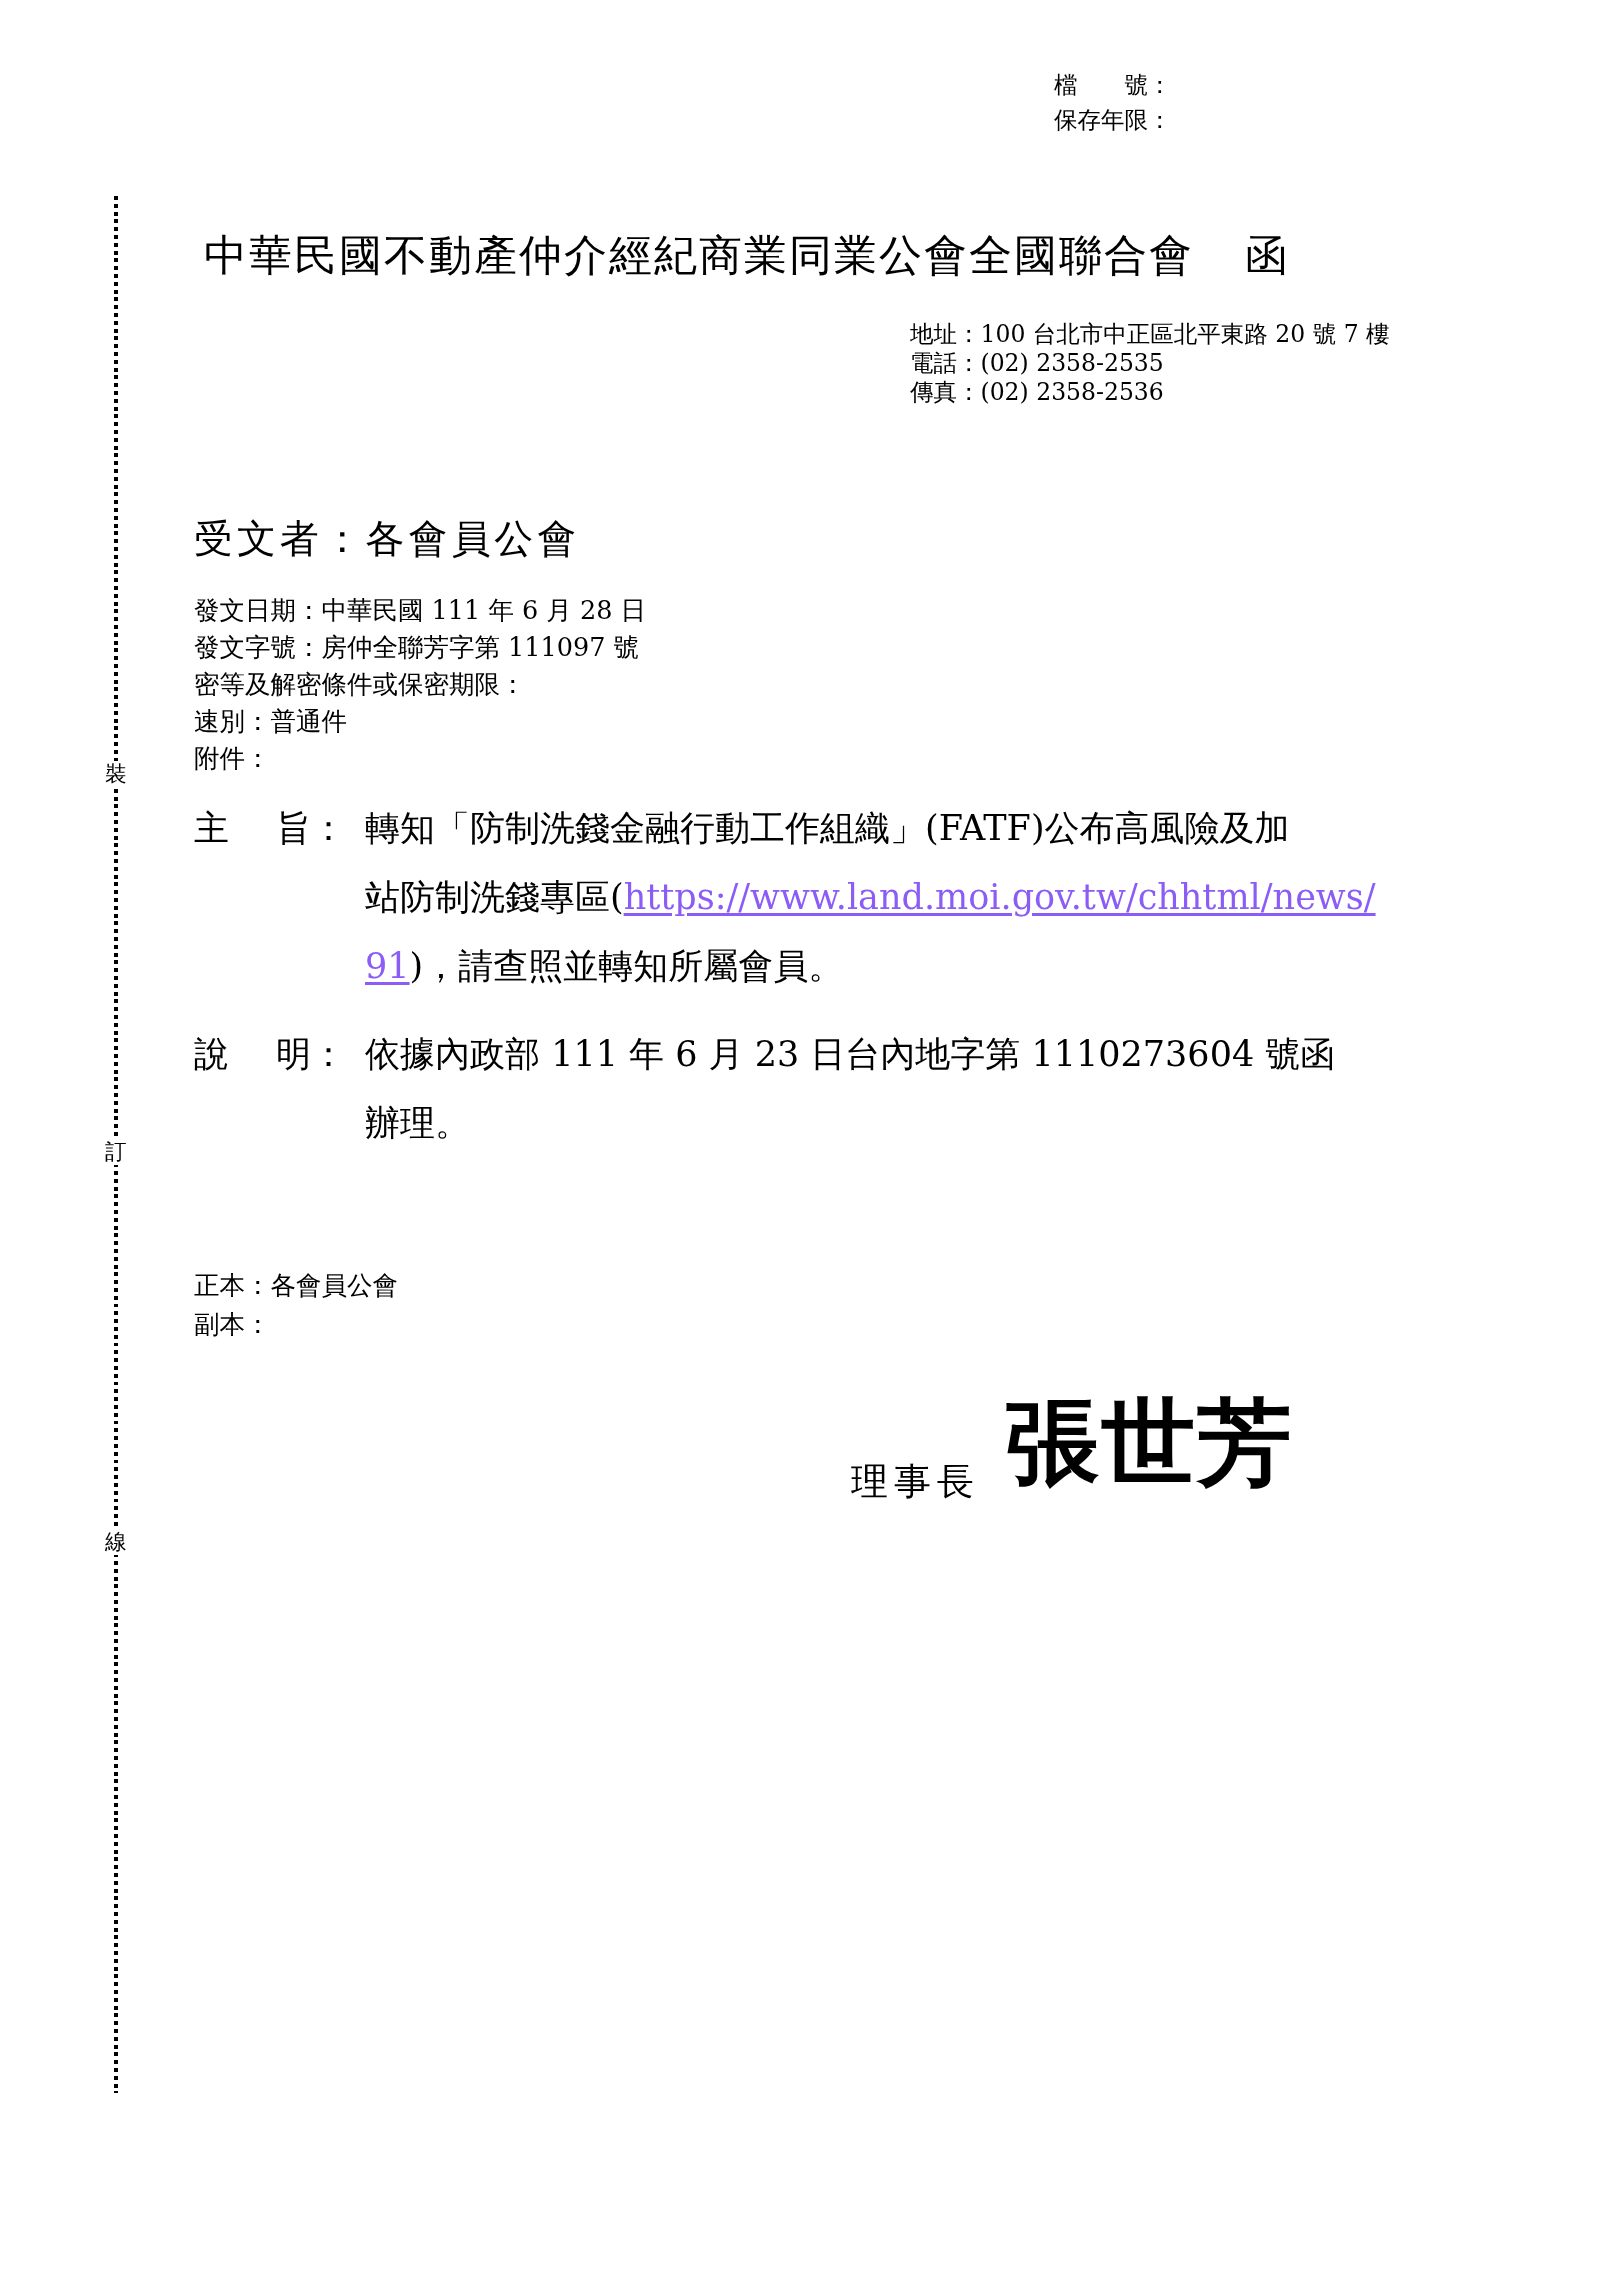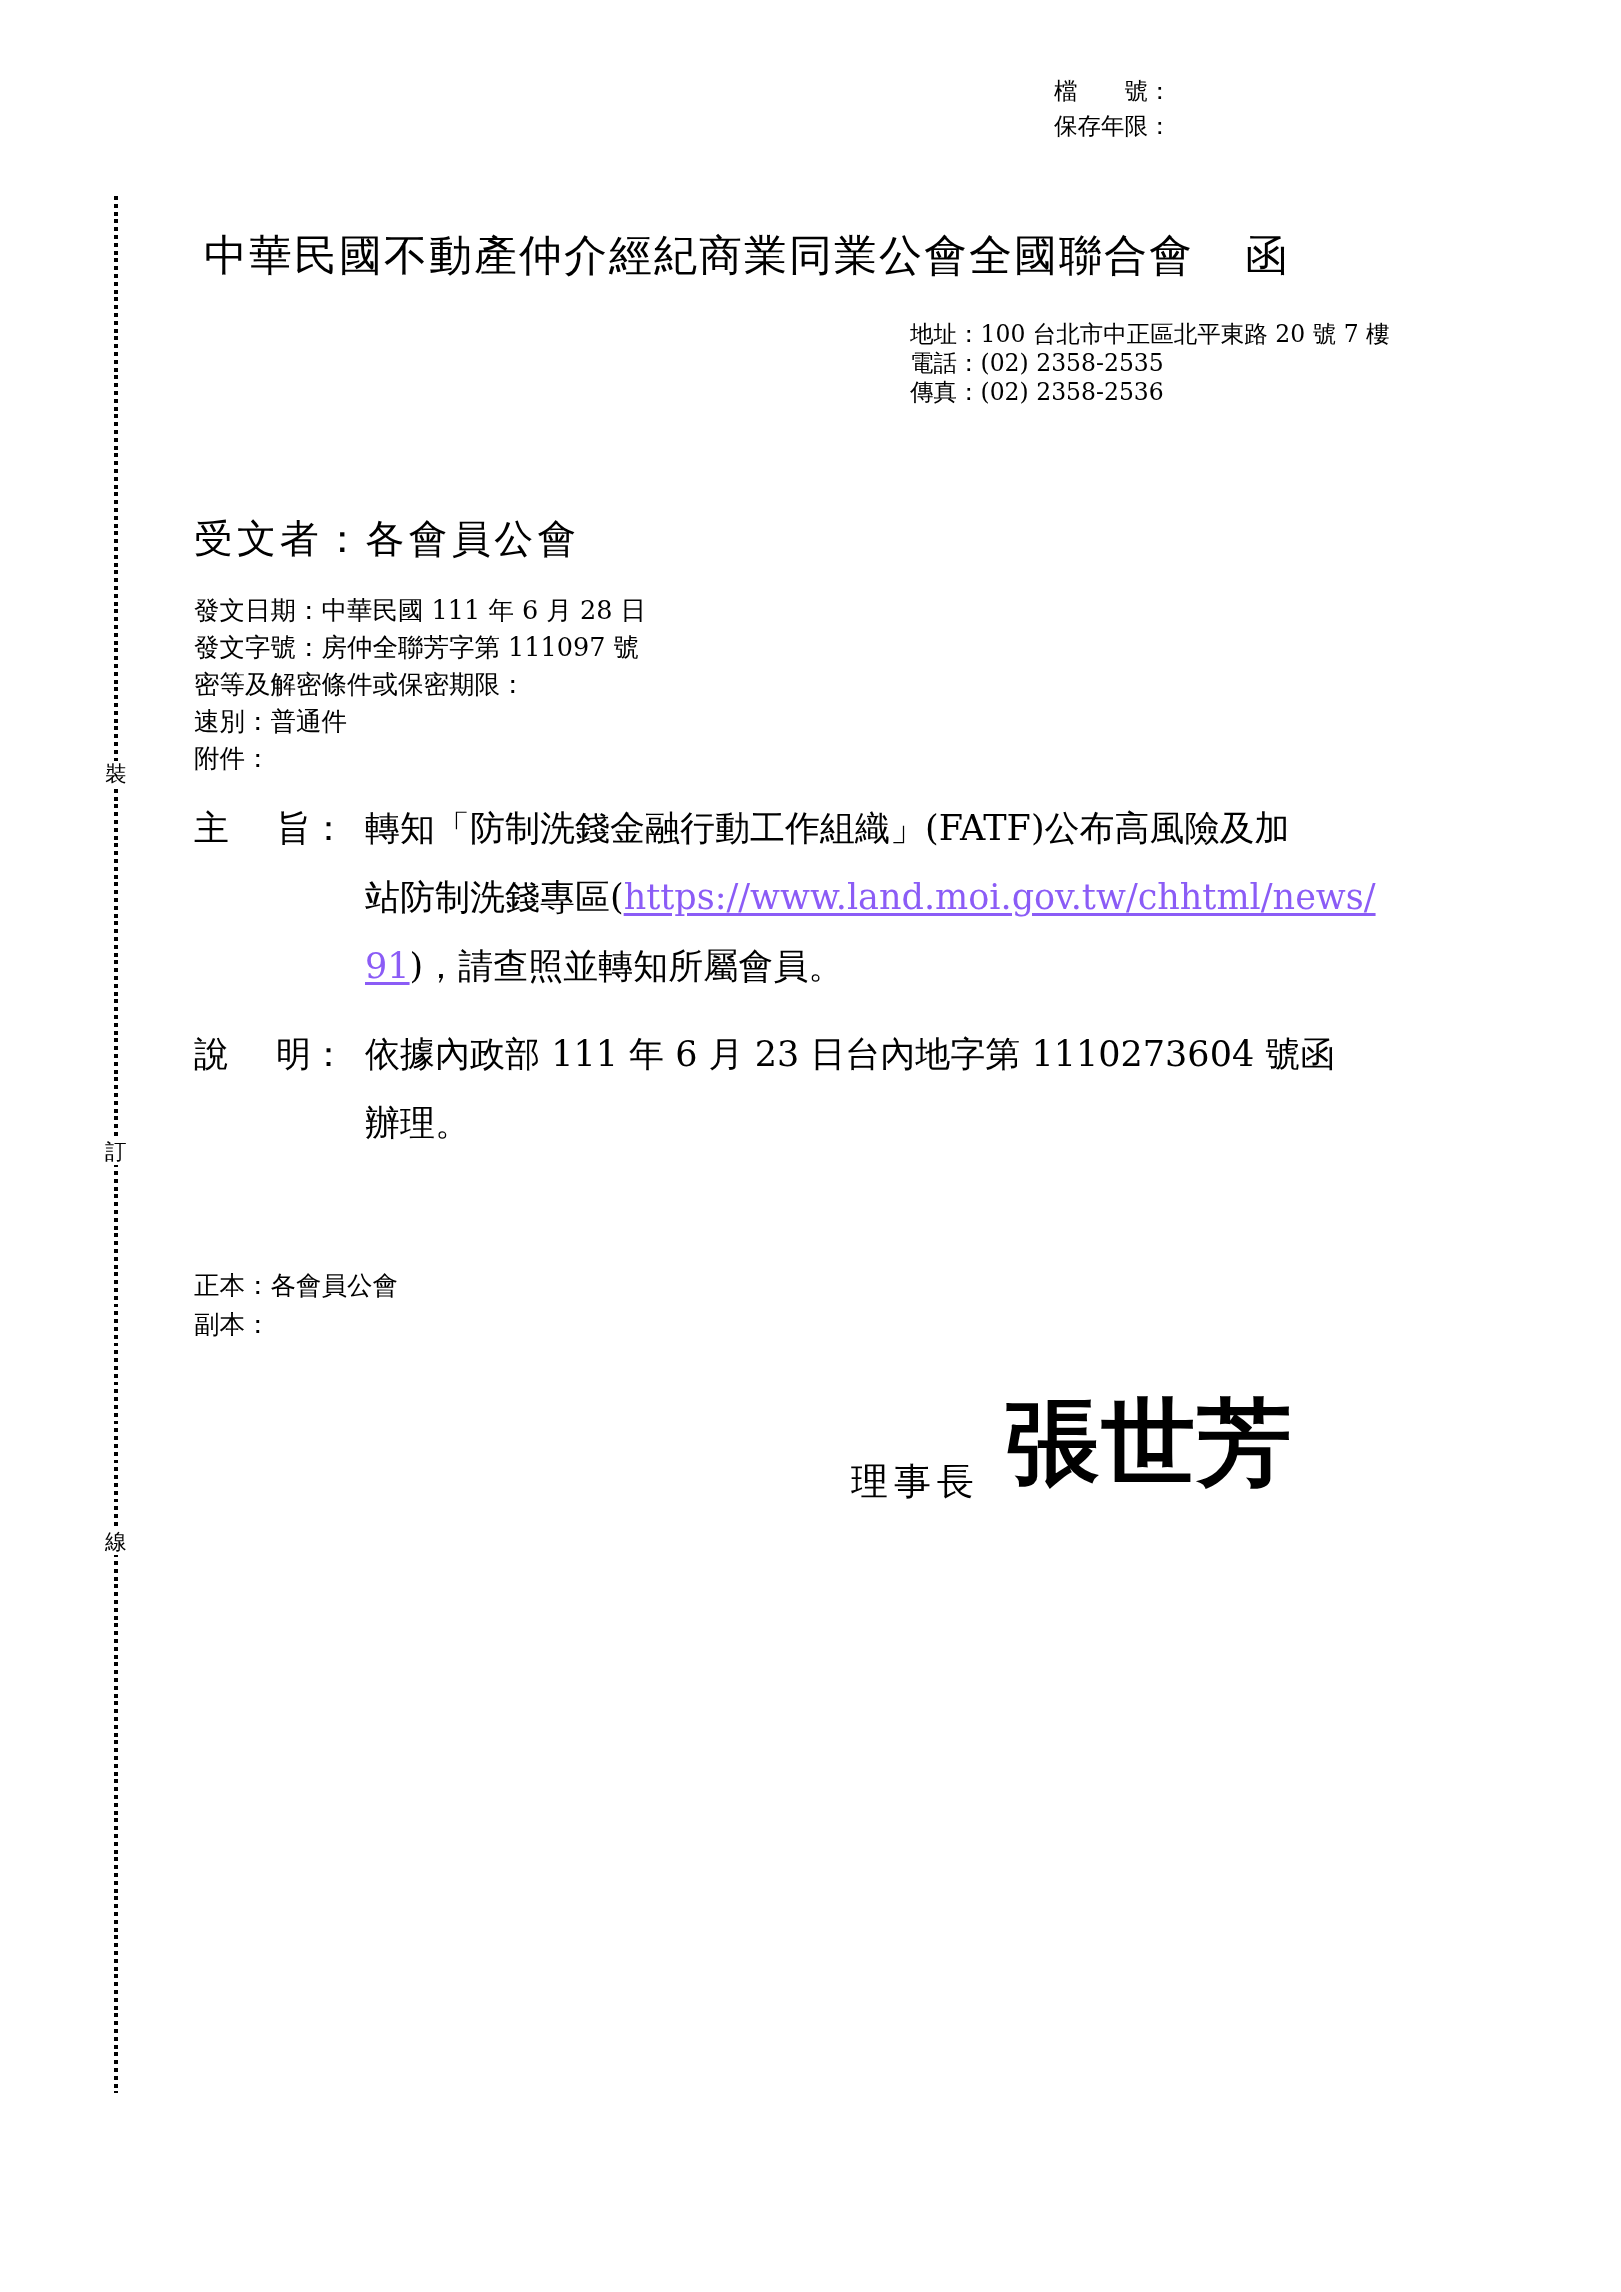--- a/index.html
+++ b/index.html
@@ -1,21 +1,21 @@
 <!DOCTYPE html>
 <html><head>
   <meta charset="utf-8">
   <style>
     html, body { margin: 0; padding: 0; background: #ffffff; }
     body {
       width: 1621px; height: 2293px; position: relative; overflow: hidden;
       font-family: "DejaVu Serif", "Liberation Serif", serif; color: #000;
     }
     .abs { position: absolute; white-space: nowrap; }
-    .file-meta { left: 1054px; top: 74px; font-size: 23.5px; line-height: 35px; }
+    .file-meta { left: 1054px; top: 68px; font-size: 23.5px; line-height: 35px; }
     .file-meta .row { display: block; }
     .binding-line {
       position: absolute; left: 114px; top: 196px; width: 3.9px; height: 1897px;
       background-image: repeating-linear-gradient(to bottom, #000 0 3.9px, transparent 3.9px 7.8px);
     }
     .binding-char {
       position: absolute; left: 102px; width: 27.4px; text-align: center;
       font-size: 21.6px; background: #fff; line-height: 25.5px;
     }
     .org-title { left: 204px; top: 227px; font-size: 43px; letter-spacing: 2px; }

